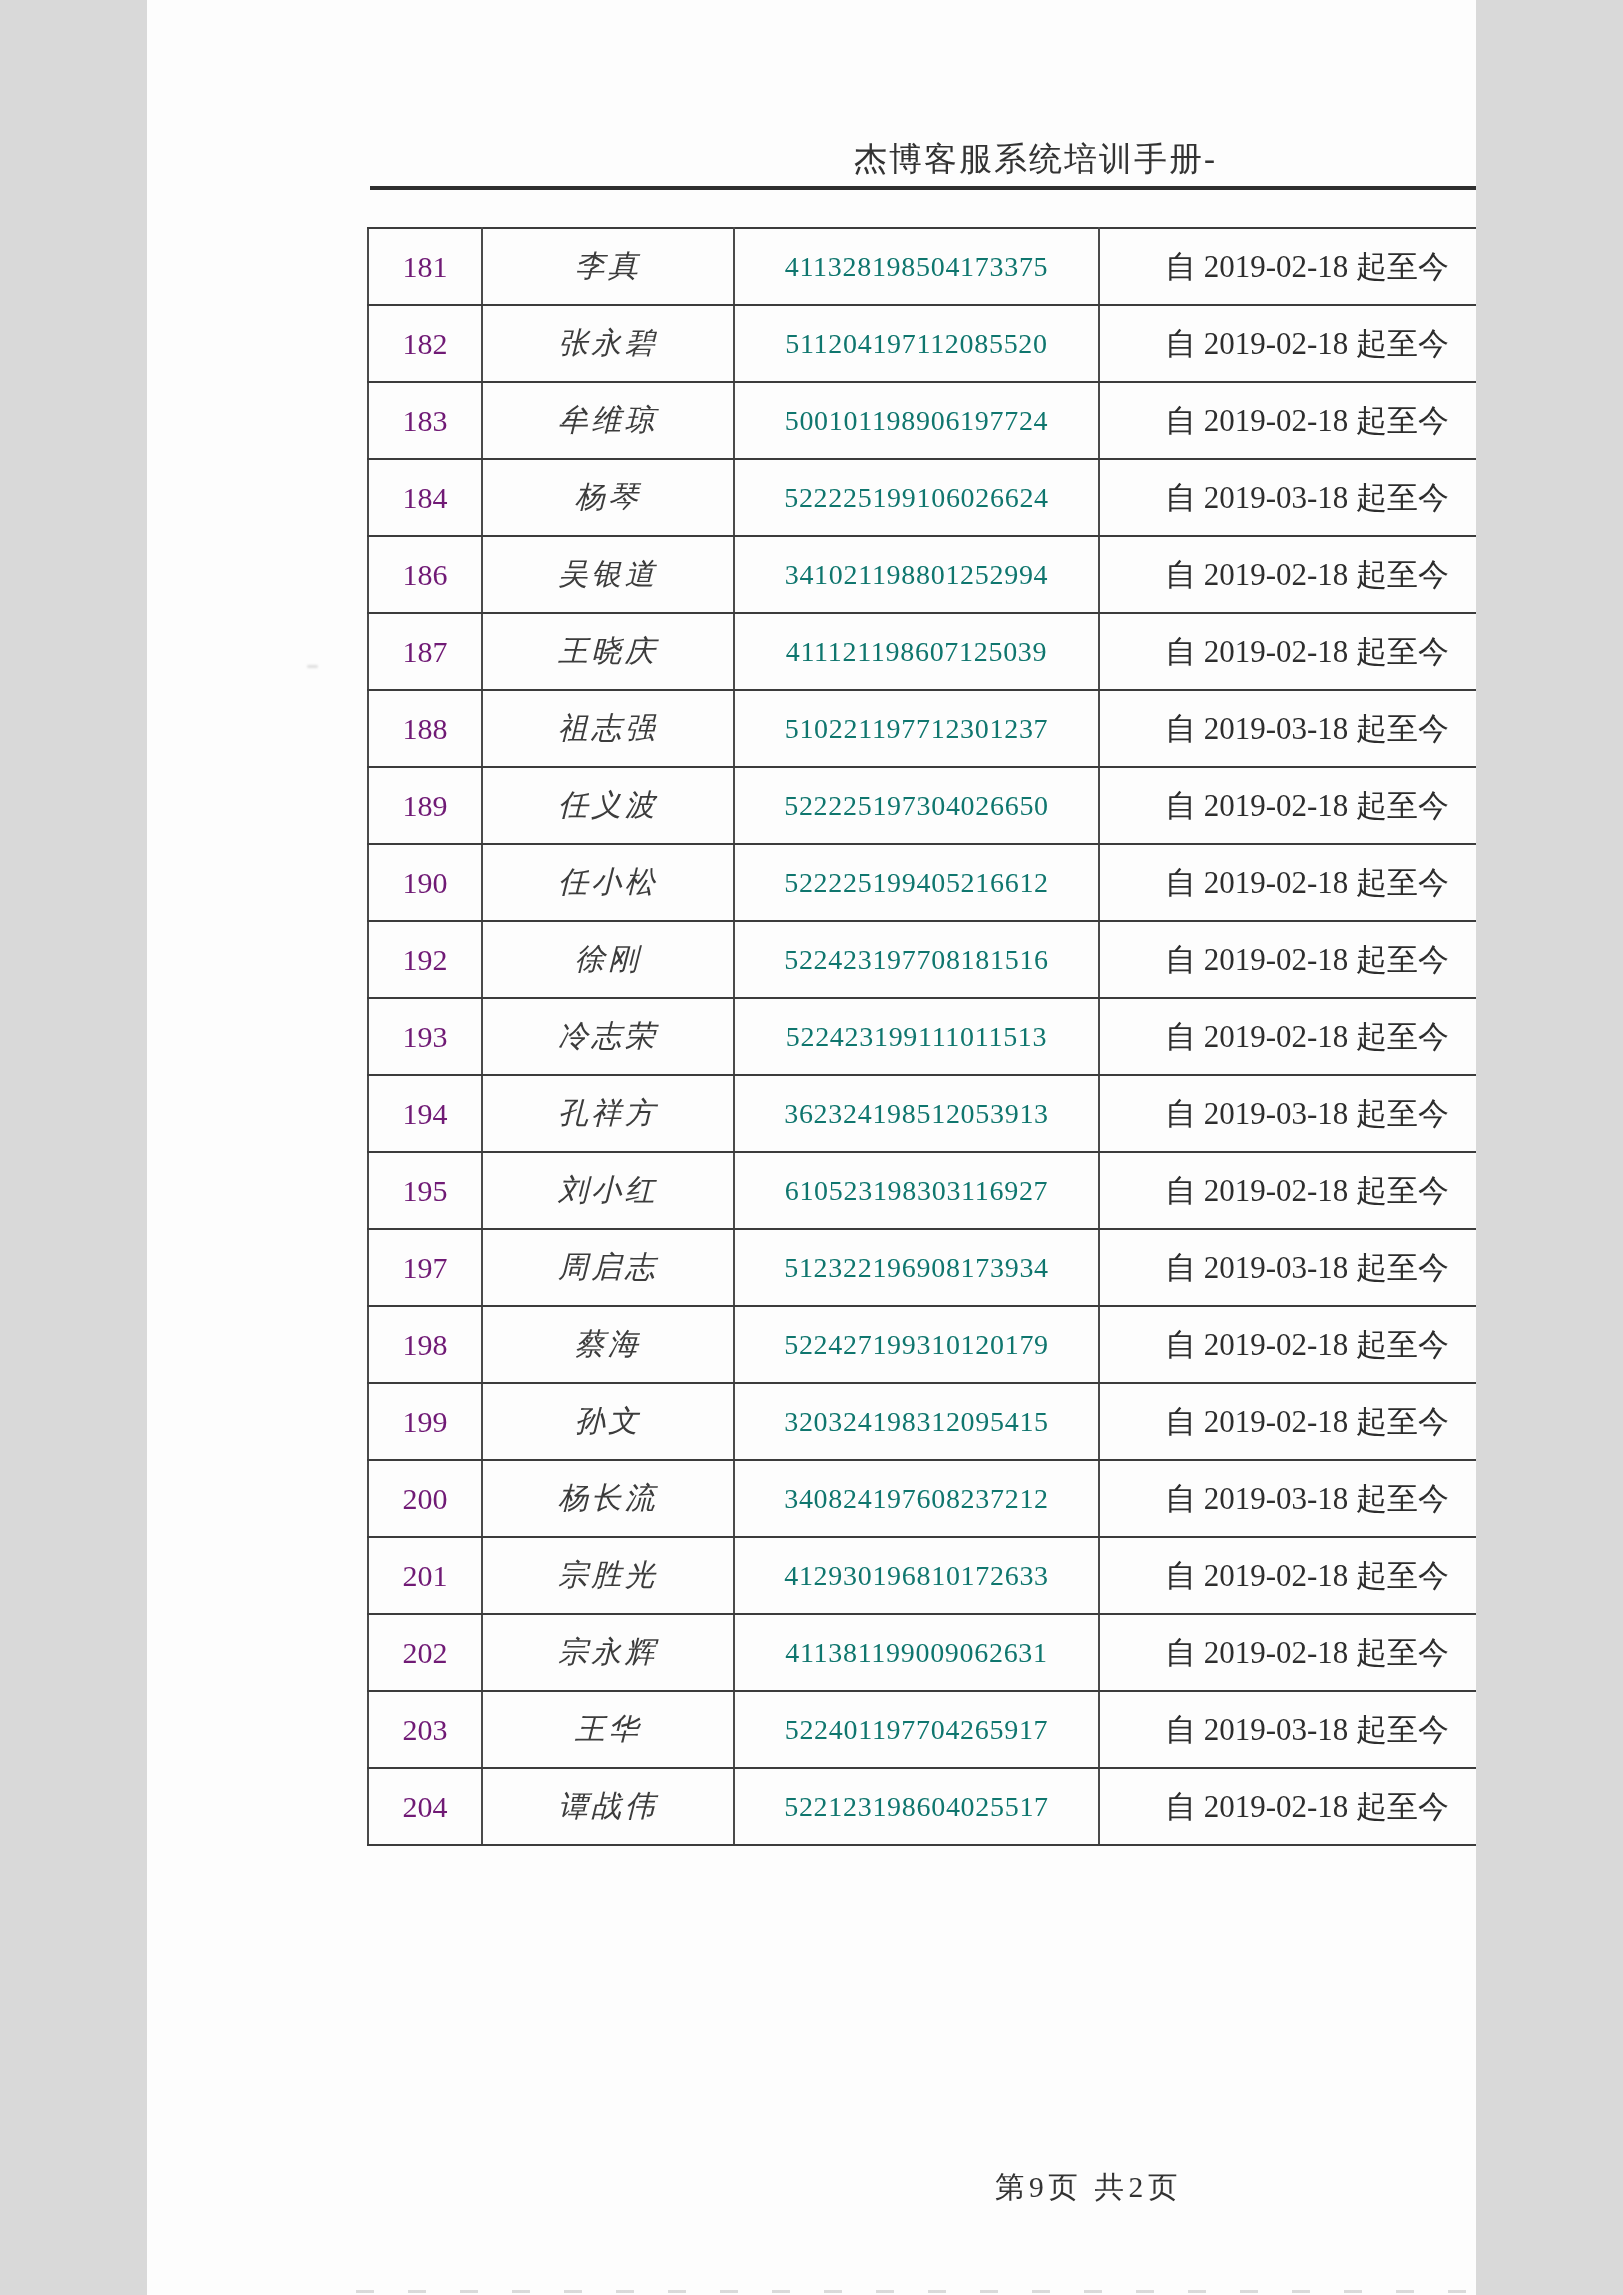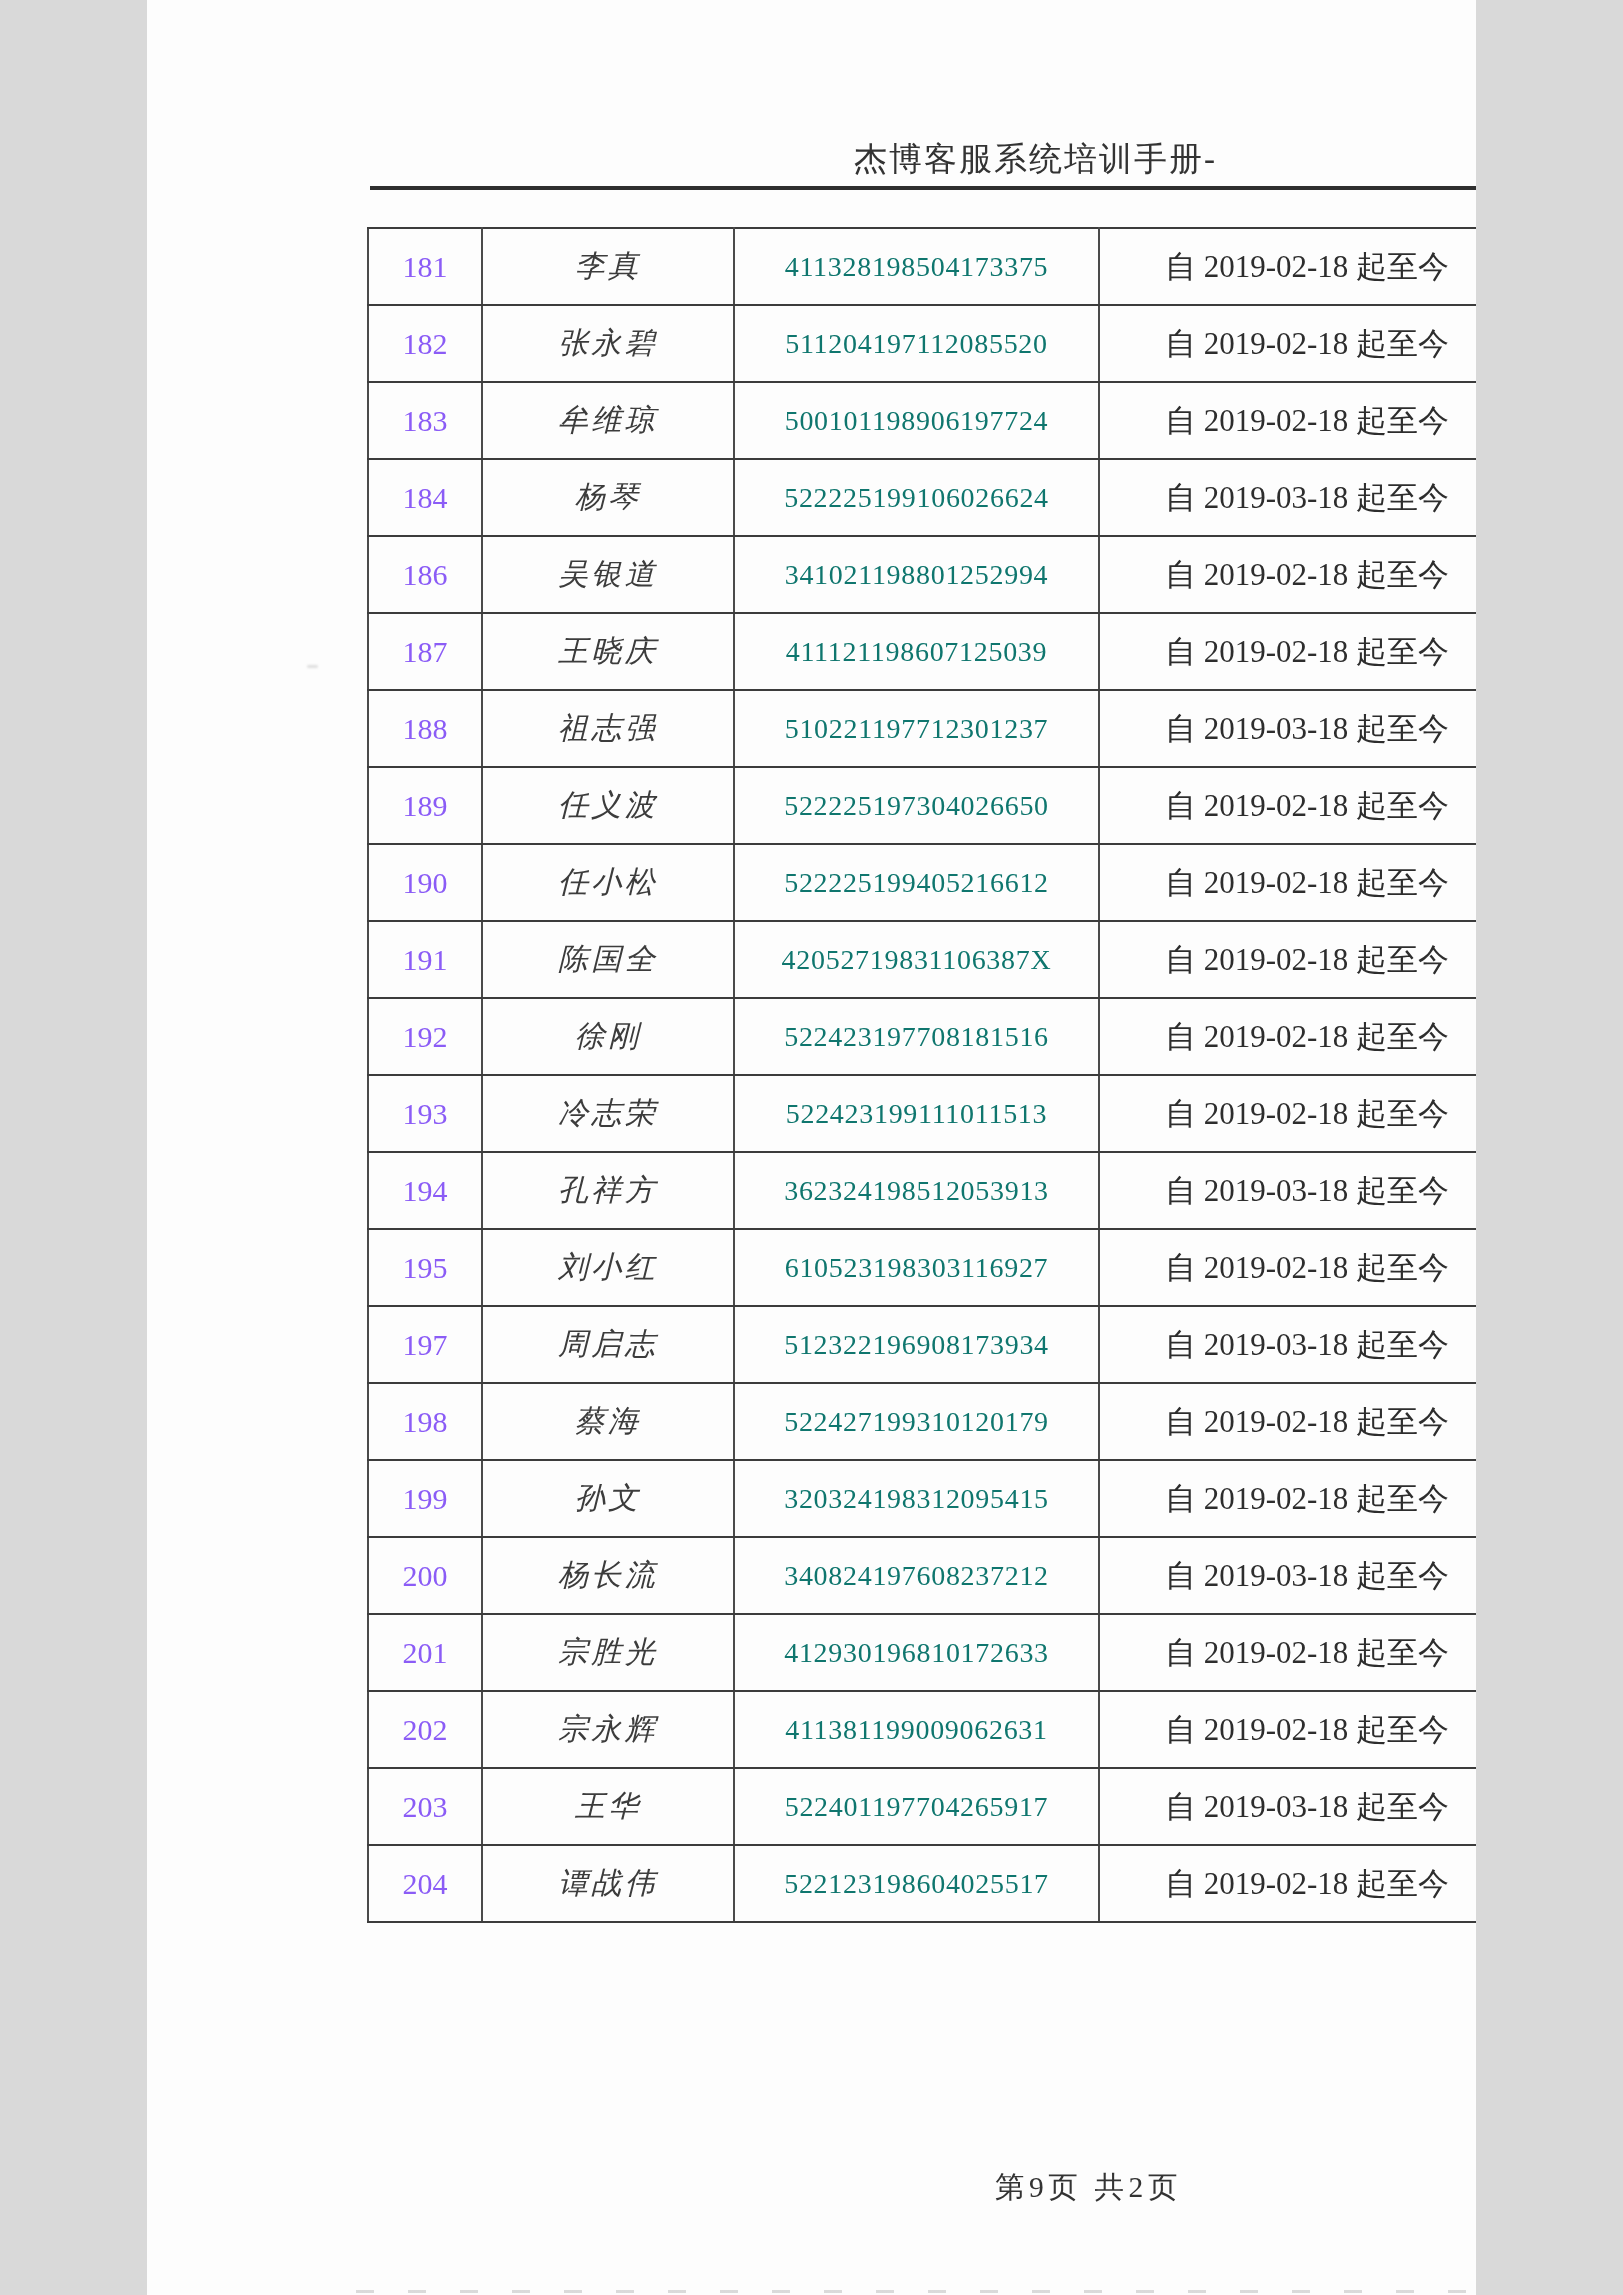--- a/index.html
+++ b/index.html
@@ -38,21 +38,21 @@
     border-bottom:2.6px solid #3c3c3c;
     border-left:2px solid #4a4a4a;
     border-right:2px solid #4a4a4a;
     height:75px;
     text-align:center;
     vertical-align:middle;
     padding:0;
     overflow:hidden;
     white-space:nowrap;
   }
-  td.c-num{font-size:30px;color:#8b5cf6;}
+  td.c-num{font-size:30px;color:#701a75;}
   td.c-name{font-size:30px;letter-spacing:3.3px;color:#3c3c3c;font-style:italic;}
   td.c-id{font-size:28px;letter-spacing:0.7px;color:#0f766e;}
   td.c-period{font-size:31px;color:#2d2d2d;}
   .footer{
     position:absolute;
     top:2168px;right:294px;
     font-size:29.5px;
     letter-spacing:4.6px;
     color:#333;
     white-space:nowrap;
@@ -144,26 +144,20 @@
           <td class="c-id">522225197304026650</td>
           <td class="c-period">自 2019-02-18 起至今</td>
         </tr>
         <tr>
           <td class="c-num">190</td>
           <td class="c-name">任小松</td>
           <td class="c-id">522225199405216612</td>
           <td class="c-period">自 2019-02-18 起至今</td>
         </tr>
         <tr>
-          <td class="c-num">191</td>
-          <td class="c-name">陈国全</td>
-          <td class="c-id">42052719831106387X</td>
-          <td class="c-period">自 2019-02-18 起至今</td>
-        </tr>
-        <tr>
           <td class="c-num">192</td>
           <td class="c-name">徐刚</td>
           <td class="c-id">522423197708181516</td>
           <td class="c-period">自 2019-02-18 起至今</td>
         </tr>
         <tr>
           <td class="c-num">193</td>
           <td class="c-name">冷志荣</td>
           <td class="c-id">522423199111011513</td>
           <td class="c-period">自 2019-02-18 起至今</td>

